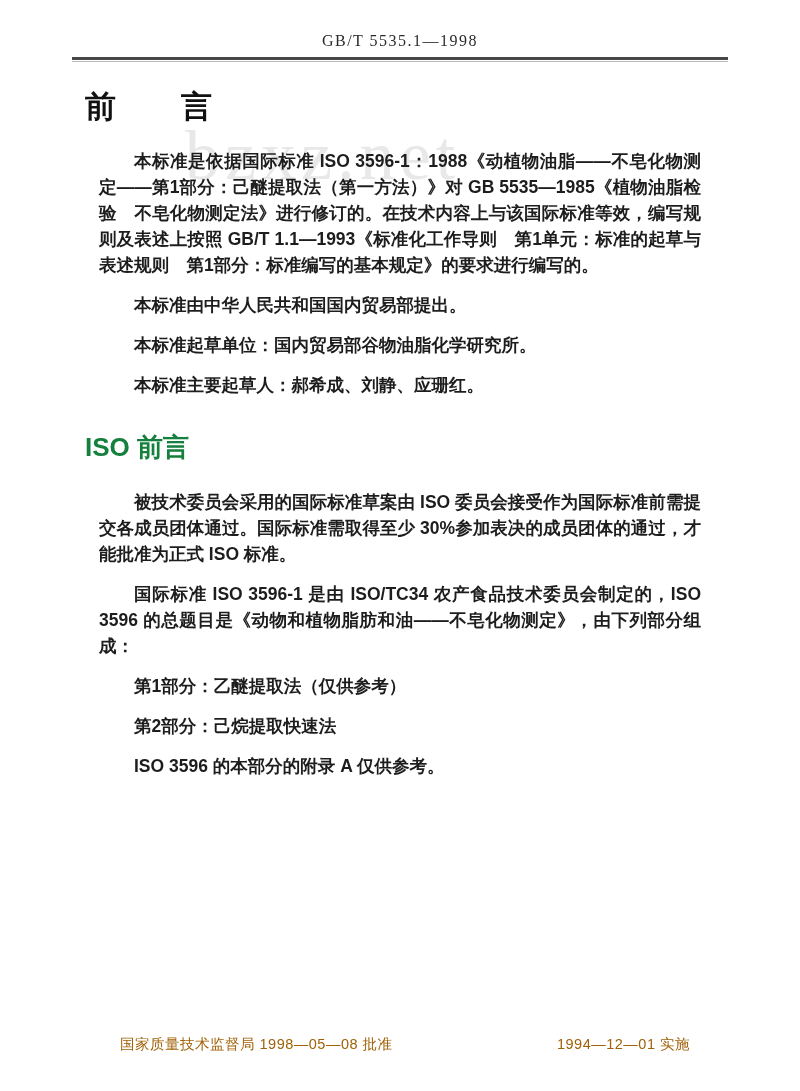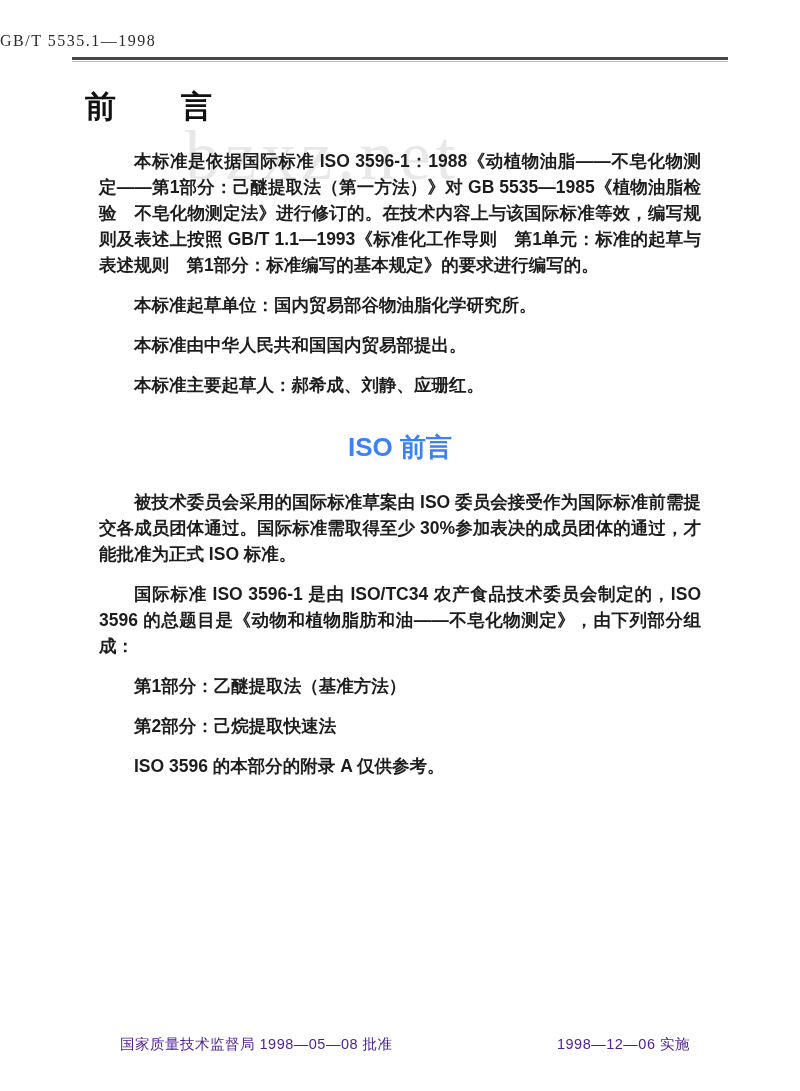--- a/index.html
+++ b/index.html
@@ -8,89 +8,90 @@
     width:800px; height:1091px;
     margin:0 auto;
     background:#ffffff;
     overflow:hidden;
     font-family:"Liberation Sans","DejaVu Sans",sans-serif;
     color:#1d1d1d;
   }
   
   .doc-header { padding-top:32px; position:relative; z-index:2; }
   .doc-number {
+    text-align:center;
     font-family:"Liberation Serif","DejaVu Serif",serif;
     font-size:16px; letter-spacing:1.5px; color:#2b2b2b;
     margin-bottom:7px;
   }
   .rule     { height:3px; background:#474747; margin:0 72px; }
   .rule-sub { height:1px; background:#b9b9b9; margin:1px 72px 0 72px; }
 
   
   .content { position:relative; z-index:2; margin:0 85px; }
   .fw-title {
     text-align:left; font-size:31px; font-weight:bold;
     margin:24px 0 20px 0; letter-spacing:1px; color:#111;
   }
   .iso-title {
-    text-align:center; font-size:26px; font-weight:bold;
-    margin:32px 0 24px 0; color:#3b82f6;
+    text-align:left; font-size:26px; font-weight:bold;
+    margin:32px 0 24px 0; color:#15803d;
   }
   .body-p {
     font-size:17.5px; line-height:26px; font-weight:600;
     text-align:justify; text-indent:2em; margin:14px; color:#1d1d1d;
   }
   .body-p.plain { text-align:left; }
 
   
   .watermark {
     position:absolute; top:116px; left:185px; z-index:1;
     font-family:"Liberation Serif","DejaVu Serif",serif;
     font-size:70px; font-weight:normal; letter-spacing:5px;
     color:#c9c9c9; opacity:0.42; user-select:none;
   }
 
   
   .doc-footer {
     position:absolute; left:0; right:0; bottom:37px; z-index:2;
     display:flex; justify-content:space-between; align-items:baseline;
     padding:0 110px 0 120px;
-    font-size:14.5px; color:#4c1d95; letter-spacing:0.5px;
+    font-size:14.5px; color:#a16207; letter-spacing:0.5px;
   }
 </style>
 </head>
 <body>
 
 <div class="page">
 
   <div class="watermark">bzxz.net</div>
 
   <header class="doc-header">
     <div class="doc-number">GB/T 5535.1—1998</div>
     <div class="rule"></div>
     <div class="rule-sub"></div>
   </header>
 
   <main class="content">
 
     <h1 class="fw-title">前　　言</h1>
 
     <p class="body-p">本标准是依据国际标准 ISO 3596-1：1988《动植物油脂——不皂化物测定——第1部分：己醚提取法（第一方法）》对 GB 5535—1985《植物油脂检验　不皂化物测定法》进行修订的。在技术内容上与该国际标准等效，编写规则及表述上按照 GB/T 1.1—1993《标准化工作导则　第1单元：标准的起草与表述规则　第1部分：标准编写的基本规定》的要求进行编写的。</p>
+    <p class="body-p plain">本标准由中华人民共和国国内贸易部提出。</p>
     <p class="body-p plain">本标准起草单位：国内贸易部谷物油脂化学研究所。</p>
-    <p class="body-p plain">本标准由中华人民共和国国内贸易部提出。</p>
     <p class="body-p plain">本标准主要起草人：郝希成、刘静、应珊红。</p>
 
     <h2 class="iso-title">ISO 前言</h2>
 
     <p class="body-p">被技术委员会采用的国际标准草案由 ISO 委员会接受作为国际标准前需提交各成员团体通过。国际标准需取得至少 30%参加表决的成员团体的通过，才能批准为正式 ISO 标准。</p>
     <p class="body-p">国际标准 ISO 3596-1 是由 ISO/TC34 农产食品技术委员会制定的，ISO 3596 的总题目是《动物和植物脂肪和油——不皂化物测定》，由下列部分组成：</p>
-    <p class="body-p plain">第1部分：乙醚提取法（基准方法）</p>
+    <p class="body-p plain">第1部分：乙醚提取法（仅供参考）</p>
     <p class="body-p plain">第2部分：己烷提取快速法</p>
     <p class="body-p plain">ISO 3596 的本部分的附录 A 仅供参考。</p>
 
   </main>
 
   <footer class="doc-footer">
     <span>国家质量技术监督局 1998—05—08 批准</span>
-    <span>1998—12—06 实施</span>
+    <span>1994—12—01 实施</span>
   </footer>
 
 </div>
 
 </body></html>

